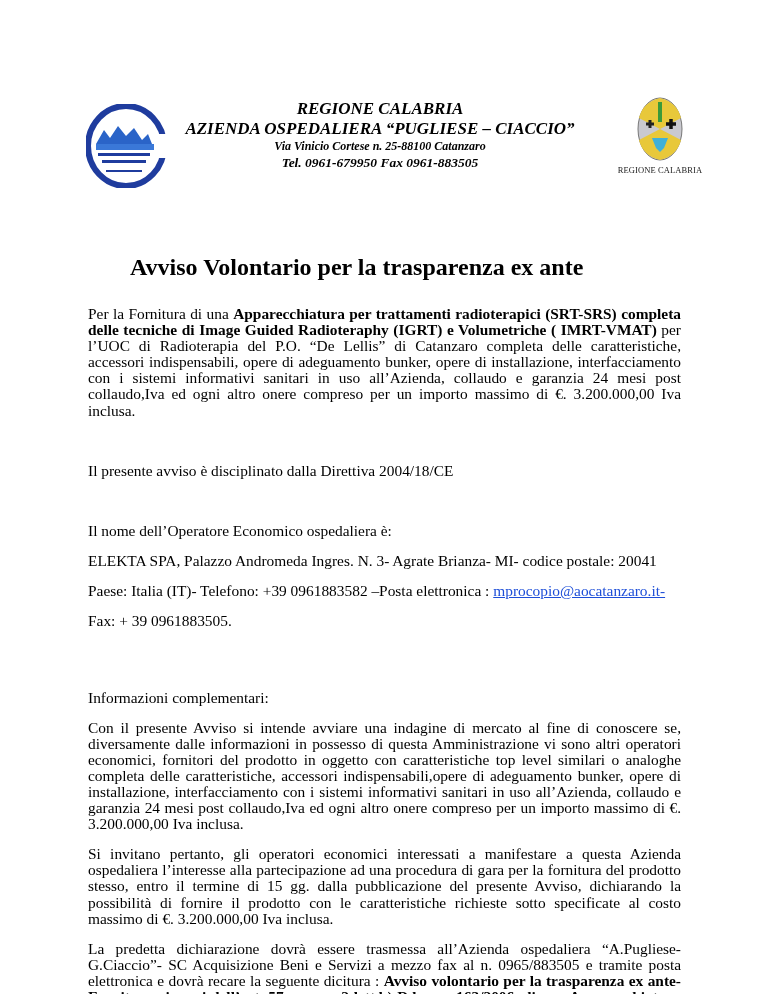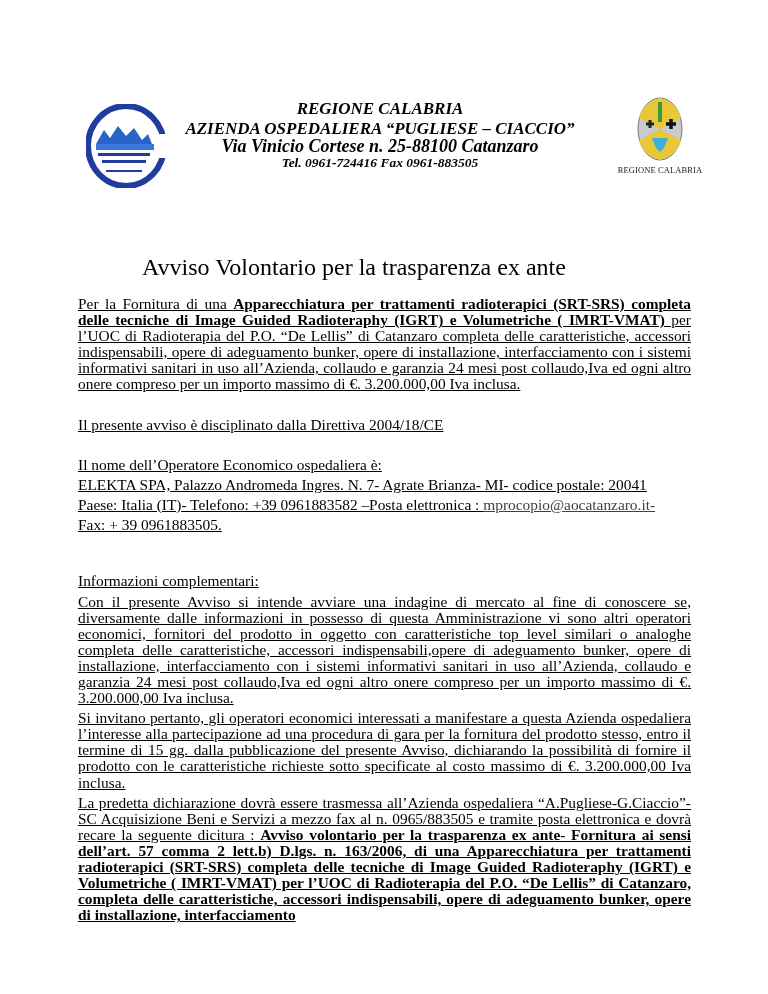--- a/index.html
+++ b/index.html
@@ -4,28 +4,28 @@
 <style>
   html, body { margin:0; padding:0; background:#ffffff; }
   body { width:768px; height:994px; position:relative; overflow:hidden; font-family:"Liberation Serif", serif; color:#000; }
   .page { position:absolute; left:0; top:0; width:692px; height:994px; }
   .logo-left { position:absolute; left:86px; top:104px; width:84px; height:84px; }
   .logo-right { position:absolute; left:615px; top:94px; width:90px; height:90px; }
   .logo-right-caption { position:absolute; left:610px; top:165px; width:100px; text-align:center; font-size:8.5px; letter-spacing:0.1px; color:#222; }
   .header { position:absolute; left:150px; top:99px; width:460px; text-align:center; font-style:italic; font-weight:bold; }
   .h1 { font-size:17px; line-height:20px; }
   .h2 { font-size:17px; line-height:20px;font-style:italic; }
-  .h3 { font-size:18px; line-height:15px; }
+  .h3 { font-size:12px; line-height:15px; }
   .h4 { font-size:13.5px; line-height:17px; }
-  .title { position:absolute; left:142px; top:253px; width:520px; font-weight:normal; font-size:24px; line-height:28px; white-space:nowrap; }
+  .title { position:absolute; left:130px; top:253px; width:520px; font-weight:bold; font-size:24px; line-height:28px; white-space:nowrap; }
   .body { position:absolute; left:74px; top:292px; width:621px; font-size:15.4px; line-height:16.1px; text-align:justify; }
-  .body p { margin:4px;text-decoration:underline; }
+  .body p { margin:14px; }
   .gap { height:16.1px; }
   .b { font-weight:bold; }
-  .link { color:#404040; text-decoration:underline; }
+  .link { color:#1d4ed8; text-decoration:underline; }
 </style>
 </head>
 <body>
 
 <div class="page">
 
   <div class="logo-left">
     <svg width="84" height="84" viewBox="0 0 84 84">
       <ellipse cx="40" cy="42" rx="38" ry="40" fill="none" stroke="#1f3c9e" stroke-width="6"></ellipse>
       <rect x="70" y="30" width="16" height="24" fill="#fff"></rect>
@@ -34,21 +34,21 @@
       <rect x="12" y="49" width="52" height="3" fill="#1f3c9e"></rect>
       <rect x="16" y="56" width="44" height="3" fill="#1f3c9e"></rect>
       <rect x="20" y="66" width="36" height="2" fill="#1f3c9e"></rect>
     </svg>
   </div>
 
   <div class="header">
     <div class="h1">REGIONE CALABRIA</div>
     <div class="h2">AZIENDA OSPEDALIERA “PUGLIESE – CIACCIO”</div>
     <div class="h3">Via Vinicio Cortese n. 25-88100 Catanzaro</div>
-    <div class="h4">Tel. 0961-724416 Fax 0961-883505</div>
+    <div class="h4">Tel. 0961-679950 Fax 0961-883505</div>
   </div>
 
   <div class="logo-right">
     <svg width="90" height="70" viewBox="0 0 90 70">
       <ellipse cx="45" cy="35" rx="22" ry="31" fill="#c9c9cf" stroke="#777" stroke-width="1"></ellipse>
       <path d="M45 4 Q62 8 66 24 L45 35 L24 24 Q28 8 45 4 Z" fill="#e8c83a"></path>
       <path d="M45 66 Q28 62 24 46 L45 35 L66 46 Q62 62 45 66 Z" fill="#e8c83a"></path>
       <rect x="43" y="8" width="4" height="20" fill="#3a9a3a"></rect>
       <path d="M37 44 L53 44 L49 54 L45 58 L41 54 Z" fill="#3fb0d8"></path>
       <path d="M31 30 h8 M35 26 v8" stroke="#222" stroke-width="3"></path>
@@ -58,21 +58,21 @@
   <div class="logo-right-caption">REGIONE CALABRIA</div>
 
   <div class="title">Avviso Volontario per la trasparenza ex ante</div>
 
   <div class="body">
     <p><span>Per la Fornitura di una </span><span class="b">Apparecchiatura per trattamenti  radioterapici (SRT-SRS) completa delle tecniche di Image Guided Radioteraphy (IGRT) e Volumetriche ( IMRT-VMAT)</span><span> per l’UOC di Radioterapia del P.O. “De Lellis” di Catanzaro completa delle caratteristiche, accessori indispensabili, opere di adeguamento bunker, opere di installazione, interfacciamento con i sistemi informativi sanitari in uso all’Azienda, collaudo e garanzia 24 mesi post collaudo,Iva ed ogni altro onere compreso per un importo massimo di €. 3.200.000,00 Iva inclusa.</span></p>
     <div class="gap"></div>
     <p>Il presente avviso è disciplinato dalla Direttiva 2004/18/CE</p>
     <div class="gap"></div>
     <p>Il nome dell’Operatore Economico ospedaliera è:</p>
-    <p>ELEKTA SPA, Palazzo Andromeda Ingres. N. 7- Agrate Brianza- MI- codice postale: 20041</p>
+    <p>ELEKTA SPA, Palazzo Andromeda Ingres. N. 3- Agrate Brianza- MI- codice postale: 20041</p>
     <p><span>Paese: Italia (IT)- Telefono: +39 0961883582 –Posta elettronica : </span><a class="link">mprocopio@aocatanzaro.it-</a></p>
     <p>Fax: + 39 0961883505.</p>
     <div class="gap"></div>
     <div class="gap"></div>
     <p>Informazioni complementari:</p>
     <p>Con il presente Avviso si intende avviare una indagine di mercato al fine di conoscere se, diversamente dalle informazioni in possesso di questa Amministrazione vi sono altri operatori economici, fornitori del prodotto in oggetto con caratteristiche top level similari o analoghe completa delle caratteristiche, accessori indispensabili,opere di adeguamento bunker,  opere di installazione, interfacciamento con i sistemi informativi sanitari in uso all’Azienda, collaudo e garanzia 24 mesi post collaudo,Iva ed ogni altro onere compreso per un importo massimo di €. 3.200.000,00 Iva inclusa.</p>
     <p>Si invitano pertanto, gli operatori economici interessati a manifestare a questa Azienda ospedaliera l’interesse alla partecipazione ad una procedura di gara per la fornitura del prodotto stesso, entro il termine di 15 gg. dalla pubblicazione del presente Avviso, dichiarando la possibilità di fornire il prodotto con le caratteristiche richieste sotto specificate al costo massimo di €. 3.200.000,00 Iva inclusa.</p>
     <p><span>La predetta dichiarazione dovrà essere trasmessa all’Azienda ospedaliera “A.Pugliese-G.Ciaccio”- SC Acquisizione Beni e Servizi a mezzo fax al n. 0965/883505 e tramite posta elettronica e dovrà recare la seguente dicitura : </span><span class="b">Avviso volontario per la trasparenza ex ante- Fornitura ai sensi dell’art. 57 comma 2 lett.b) D.lgs. n. 163/2006, di una Apparecchiatura per trattamenti  radioterapici (SRT-SRS) completa delle tecniche di Image Guided Radioteraphy (IGRT) e Volumetriche ( IMRT-VMAT) per l’UOC di Radioterapia del P.O. “De Lellis” di Catanzaro, completa delle caratteristiche, accessori indispensabili, opere di adeguamento bunker, opere di installazione, interfacciamento</span></p>
   </div>
 

